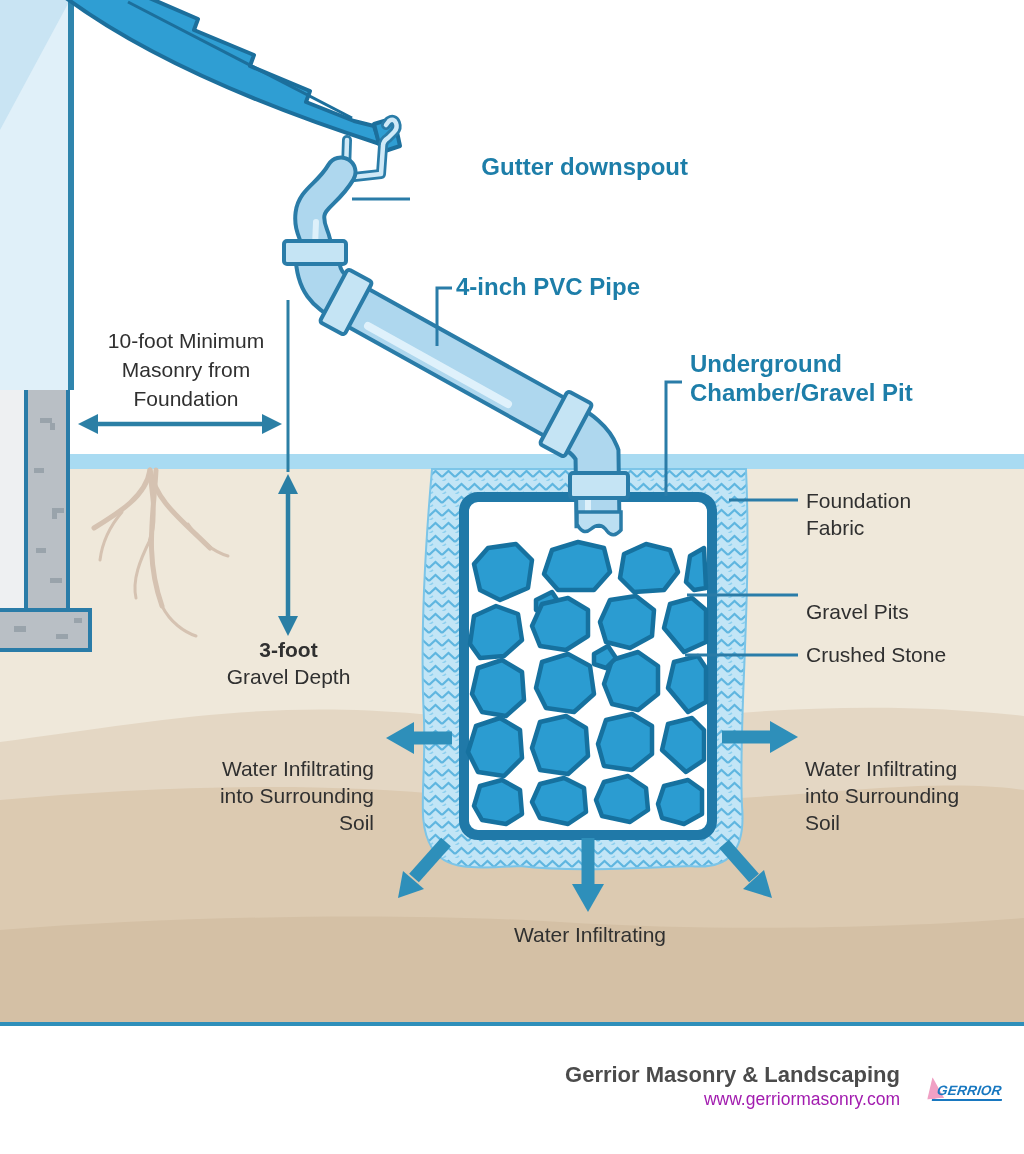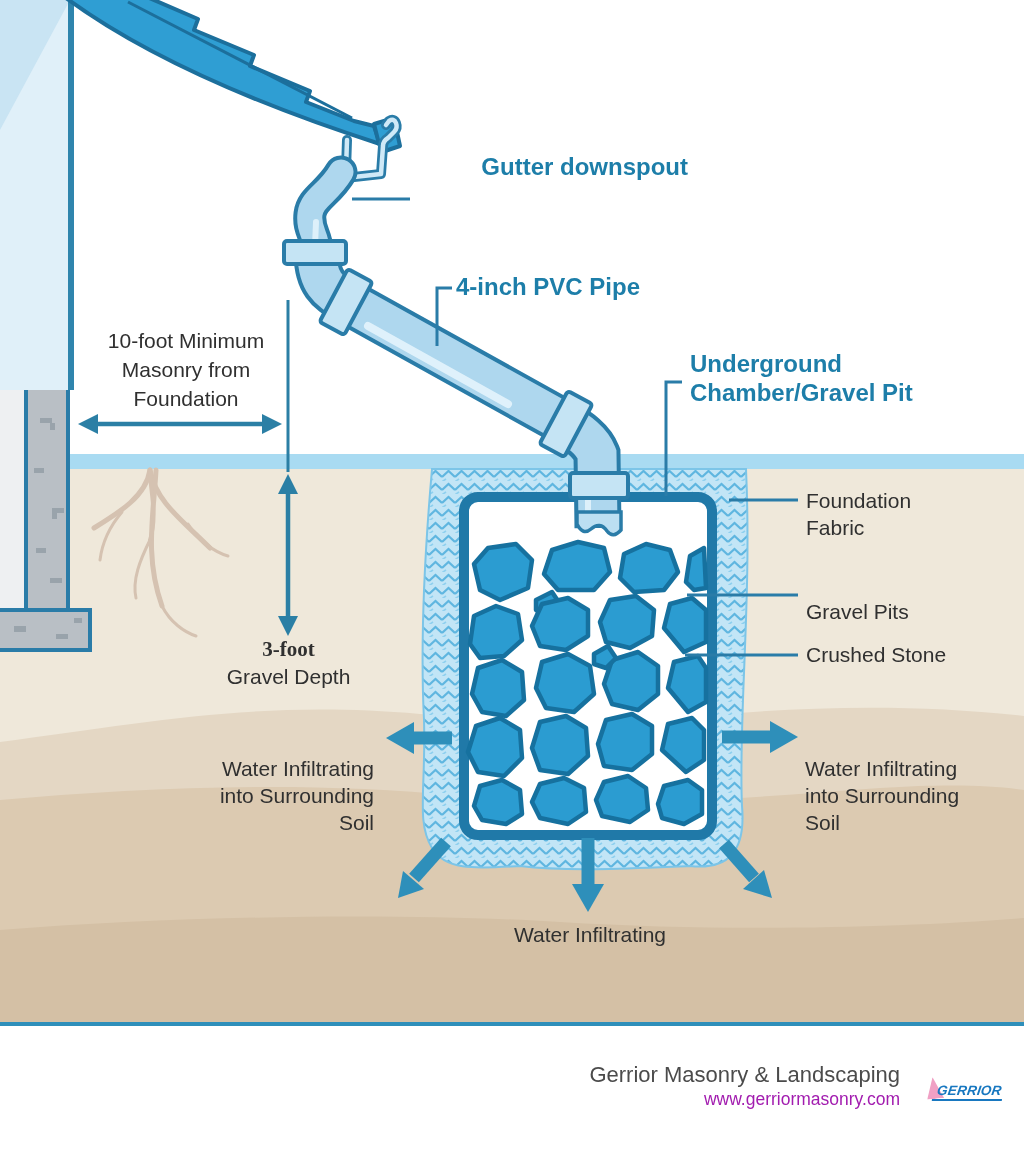--- a/index.html
+++ b/index.html
@@ -5,22 +5,22 @@
   html,body{margin:0;padding:0;background:#fff;}
   .canvas{position:relative;width:1024px;height:1154px;background:#ffffff;overflow:hidden;
           font-family:"Liberation Sans",sans-serif;}
   svg.illus{position:absolute;left:0;top:0;}
   .lbl{position:absolute;}
   .teal{color:#1d7ea9;font-weight:700;font-size:24px;line-height:29px;}
   .dark{color:#303030;font-size:21px;line-height:27px;}
   .center{text-align:center;}
   .right{text-align:right;}
   .nowrap{white-space:nowrap;}
-  .bold{font-weight:700;font-family:Liberation Serif, serif;}
-  .footer-company{position:absolute;right:124px;top:1062px;font-size:22px;font-weight:400;color:#4b4b4b;}
+  .bold{font-weight:700;}
+  .footer-company{position:absolute;right:124px;top:1062px;font-size:22px;font-weight:700;color:#4b4b4b;}
   .footer-url{position:absolute;right:124px;top:1089px;font-size:17.5px;color:#a21caf;}
   .logo{position:absolute;left:924px;top:1076px;width:86px;height:36px;}
   .logo-tri{position:absolute;left:2px;top:1px;width:17px;height:22px;background:#f0a0c4;
             clip-path:polygon(45% 0,100% 100%,0 100%);transform:rotate(-6deg);}
   .logo-text{position:absolute;left:9px;top:7px;font-size:13.5px;font-weight:900;font-style:italic;
              color:#1878c0;letter-spacing:.2px;transform:skewX(-8deg);
              border-bottom:2px solid #1878c0;padding:0 2px 1px 4px;background:rgba(255,255,255,.0);}
 </style>
 </head>
 <body>

